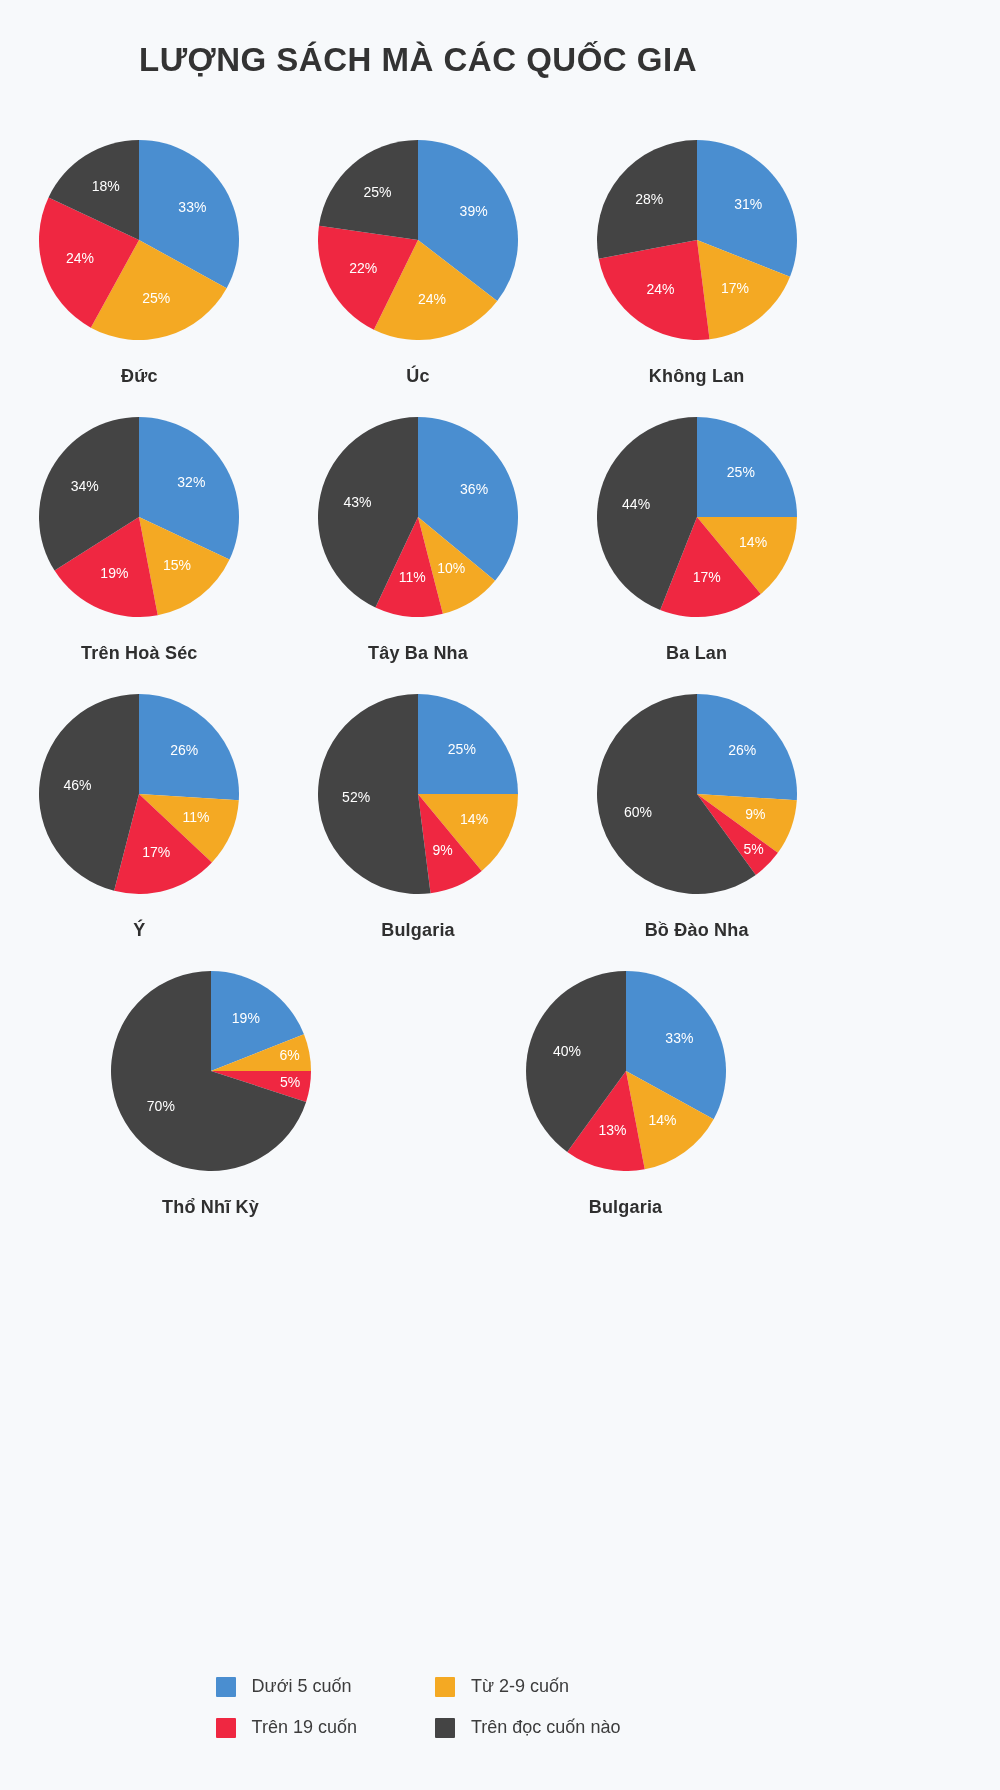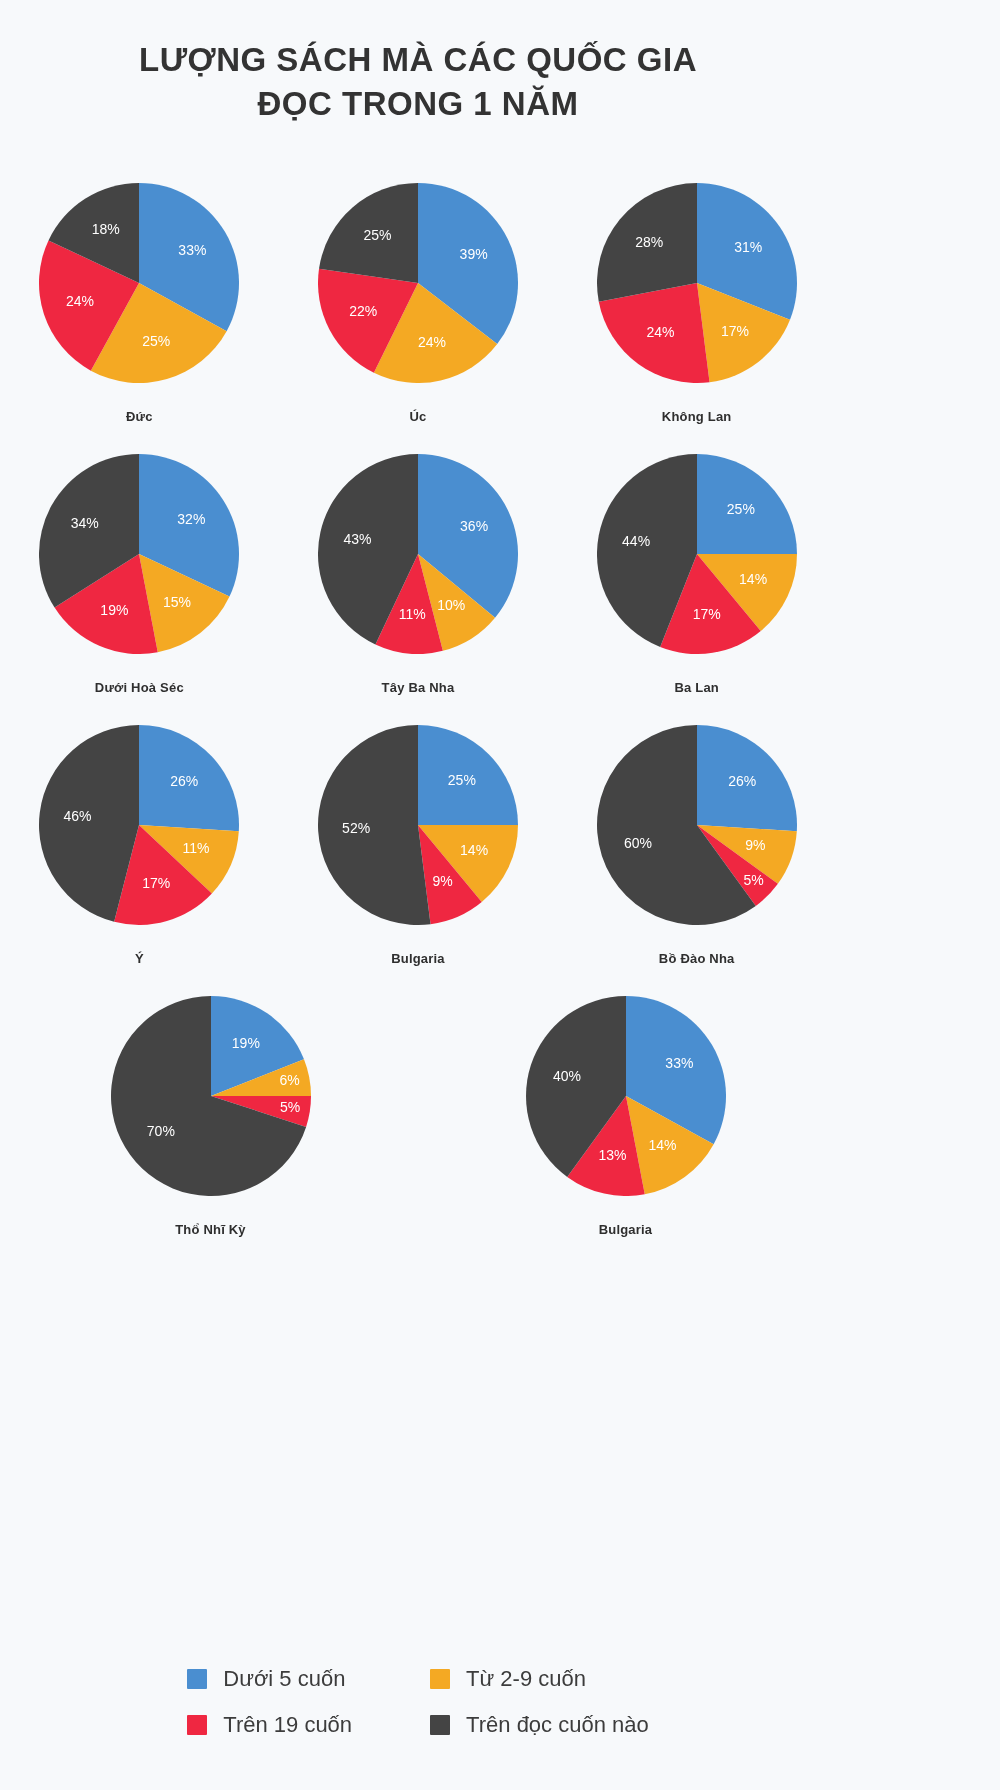--- a/index.html
+++ b/index.html
@@ -58,21 +58,21 @@
   }
   .slice-label {
     font-size: 14px;
     fill: #ffffff;
     font-family: "Liberation Sans", sans-serif;
     text-anchor: middle;
     dominant-baseline: middle;
   }
   .country {
     margin-top: 26px;
-    font-size: 13px;
+    font-size: 18px;
     font-weight: bold;
     color: #2f2f2f;
     text-align: center;
     letter-spacing: 0.2px;
   }
 
   .legend {
     position: absolute;
     left: 0;
     right: 0;
@@ -91,32 +91,31 @@
     align-items: center;
     gap: 16px;
   }
   .swatch {
     width: 20px;
     height: 20px;
     flex: 0 0 20px;
     border-radius: 1px;
   }
   .legend-label {
-    font-size: 22px;
+    font-size: 18px;
     color: #3c3c3c;
   }
 </style>
 </head>
 <body>
 
 <div class="page">
 
   <div class="title">
     <span class="ln">LƯỢNG SÁCH MÀ CÁC QUỐC GIA</span>
-    <span class="ln">ĐỌC TRONG 1 NĂM</span>
   </div>
 
   <div class="rows">
     <div class="row">
         <div class="cell">
           <div class="pie-wrap">
             <svg class="pie" viewBox="0 0 200 200" width="200" height="200">
               <path d="M 100 100 L 100 0 A 100 100 0 0 1 187.63066800438634 148.17536741017153 Z" fill="#4a8ed0"></path>
               <text class="slice-label" x="153.36600567424452" y="68.43943222347698" font-size="14">33%</text>
               <path d="M 100 100 L 187.63066800438634 148.17536741017153 A 100 100 0 0 1 51.824632589828454 187.63066800438634 Z" fill="#f4a923"></path>
@@ -167,21 +166,21 @@
               <path d="M 100 100 L 100 0 A 100 100 0 0 1 190.48270524660194 142.57792915650728 Z" fill="#4a8ed0"></path>
               <text class="slice-label" x="152.34833138112495" y="66.77873871130221" font-size="14">32%</text>
               <path d="M 100 100 L 190.48270524660194 142.57792915650728 A 100 100 0 0 1 118.7381314585725 198.22872507286885 Z" fill="#f4a923"></path>
               <text class="slice-label" x="138.00023732648455" y="148.9896107672928" font-size="14">15%</text>
               <path d="M 100 100 L 118.7381314585725 198.22872507286885 A 100 100 0 0 1 15.567207449798488 153.58267949789968 Z" fill="#ef2741"></path>
               <text class="slice-label" x="75.37683078064363" y="156.90078679240685" font-size="14">19%</text>
               <path d="M 100 100 L 15.567207449798488 153.58267949789968 A 100 100 0 0 1 99.99999999999999 0 Z" fill="#444444"></path>
               <text class="slice-label" x="45.66898583728047" y="70.13127220569365" font-size="14">34%</text>
             </svg>
           </div>
-          <div class="country">Dưới Hoà Séc</div>
+          <div class="country">Trên Hoà Séc</div>
         </div>
         <div class="cell">
           <div class="pie-wrap">
             <svg class="pie" viewBox="0 0 200 200" width="200" height="200">
               <path d="M 100 100 L 100 0 A 100 100 0 0 1 177.05132427757894 163.74239897486896 Z" fill="#4a8ed0"></path>
               <text class="slice-label" x="156.09927725289322" y="73.60168392296549" font-size="14">36%</text>
               <path d="M 100 100 L 177.05132427757894 163.74239897486896 A 100 100 0 0 1 124.86898871648549 196.85831611286312 Z" fill="#f4a923"></path>
               <text class="slice-label" x="133.2212612886978" y="152.34833138112492" font-size="14">10%</text>
               <path d="M 100 100 L 124.86898871648549 196.85831611286312 A 100 100 0 0 1 57.42207084349277 190.48270524660197 Z" fill="#ef2741"></path>
               <text class="slice-label" x="94.16528457425211" y="161.72484180539095" font-size="14">11%</text>

